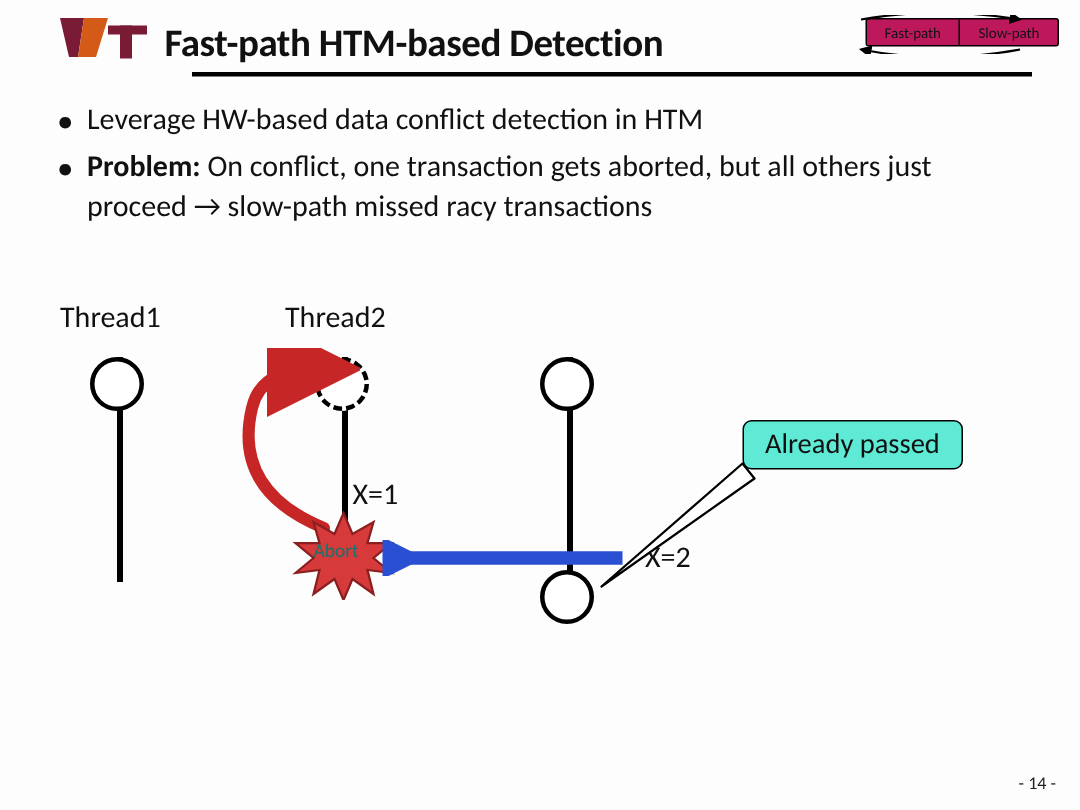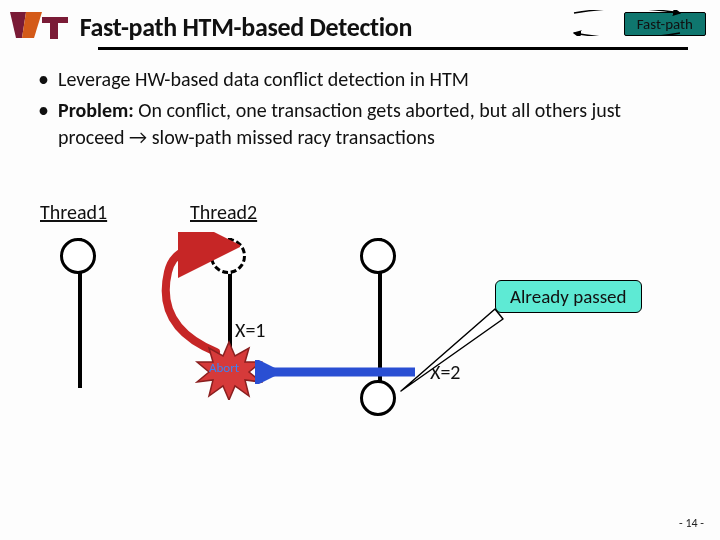--- a/index.html
+++ b/index.html
@@ -8,43 +8,43 @@
     height: 540px;
     background: #fdfdfd;
     font-family: "Segoe UI", Calibri, Arial, sans-serif;
     color: #111;
     position: relative;
     overflow: hidden;
   }
   
   .header {
     position: relative;
-    padding: 10px 20px 2px 8px;
+    padding: 10px 20px 2px 38px;
   }
   .vt-logo { display: inline-block; vertical-align: middle; }
   .title {
     display: inline-block;
     font-size: 26px;
     font-weight: 700;
     vertical-align: middle;
     margin-left: 6px;
     letter-spacing: -0.3px;
   }
   .title-rule {
     border: none;
     border-top: 3px solid #000;
     margin: 3px 12px 0 90px;
   }
   .legend {
     position: absolute;
     top: 12px; right: 14px;
     display: flex;
     border: 1px solid #000;
-    font-size: 15px;
-    background: #0f766e;
+    font-size: 10px;
+    background: #be185d;
     border-radius: 2px;
   }
   .legend span { padding: 2px 12px; }
   .legend span + span { border-left: 1px solid #000; }
   .legend-loops {
     position: absolute; top: 10px; right: 14px;
     width: 162px; height: 26px; pointer-events: none;
   }
   
   .bullets {
@@ -57,40 +57,40 @@
   .bullets li::before {
     content: "•"; position: absolute; left: 0; top: -1px; font-size: 22px;
   }
   .bold { font-weight: 700; }
   
   .diagram {
     position: absolute;
     top: 190px; left: 0; right: 0; bottom: 36px;
   }
   .thread-label {
-    position: absolute; font-size: 20px; text-decoration: underline;
+    position: absolute; font-size: 20px; 
   }
   .node-line {
     position: absolute; background: #000;
     width: 4px;
   }
   .node-circle {
     position: absolute; width: 36px; height: 36px;
     border: 3px solid #000; border-radius: 50%; background: #fff;
   }
   .dashed { border-style: dashed; }
   
   .abort-arrow { position: absolute; }
   
   .xlabel { position: absolute; font-size: 20px; }
   
   .star-wrap { position: absolute; width: 58px; height: 56px; }
   .abort-text {
     position: absolute; left: 0; right: 0; top: 20px;
-    text-align: center; color: #3b82f6; font-size: 13px; font-weight: 500;
+    text-align: center; color: #0f766e; font-size: 13px; font-weight: 500;
   }
   
   .blue-arrow { position: absolute; }
   
   .callout {
     position: absolute; top: 90px; left: 495px;
     background: #5eead4; border: 1.5px solid #000; border-radius: 6px;
     padding: 4px 14px; font-size: 19px;
   }
   .callout-tail {
@@ -112,20 +112,21 @@
       <path d="M18 2 L34 2 L26 28 L14 28 Z" fill="#d45a18"></path>
       <rect x="34" y="7" width="26" height="6" fill="#7a1b36"></rect>
       <rect x="42" y="7" width="8" height="22" fill="#7a1b36"></rect>
     </svg>
   </span>
   <span class="title">Fast-path HTM-based Detection</span>
   <hr class="title-rule">
 
   <div class="legend">
     <span>Fast-path</span>
+    <span>Slow-path</span>
   </div>
   <svg class="legend-loops" viewBox="0 0 162 26">
     <defs>
       <marker id="ah" markerWidth="6" markerHeight="6" refX="5" refY="3" orient="auto">
         <path d="M0,0 L6,3 L0,6 Z" fill="#000"></path>
       </marker>
     </defs>
 
     <path d="M30 3 Q81 -6 136 3" fill="none" stroke="#000" stroke-width="1.4" marker-end="url(#ah)"></path>
 

